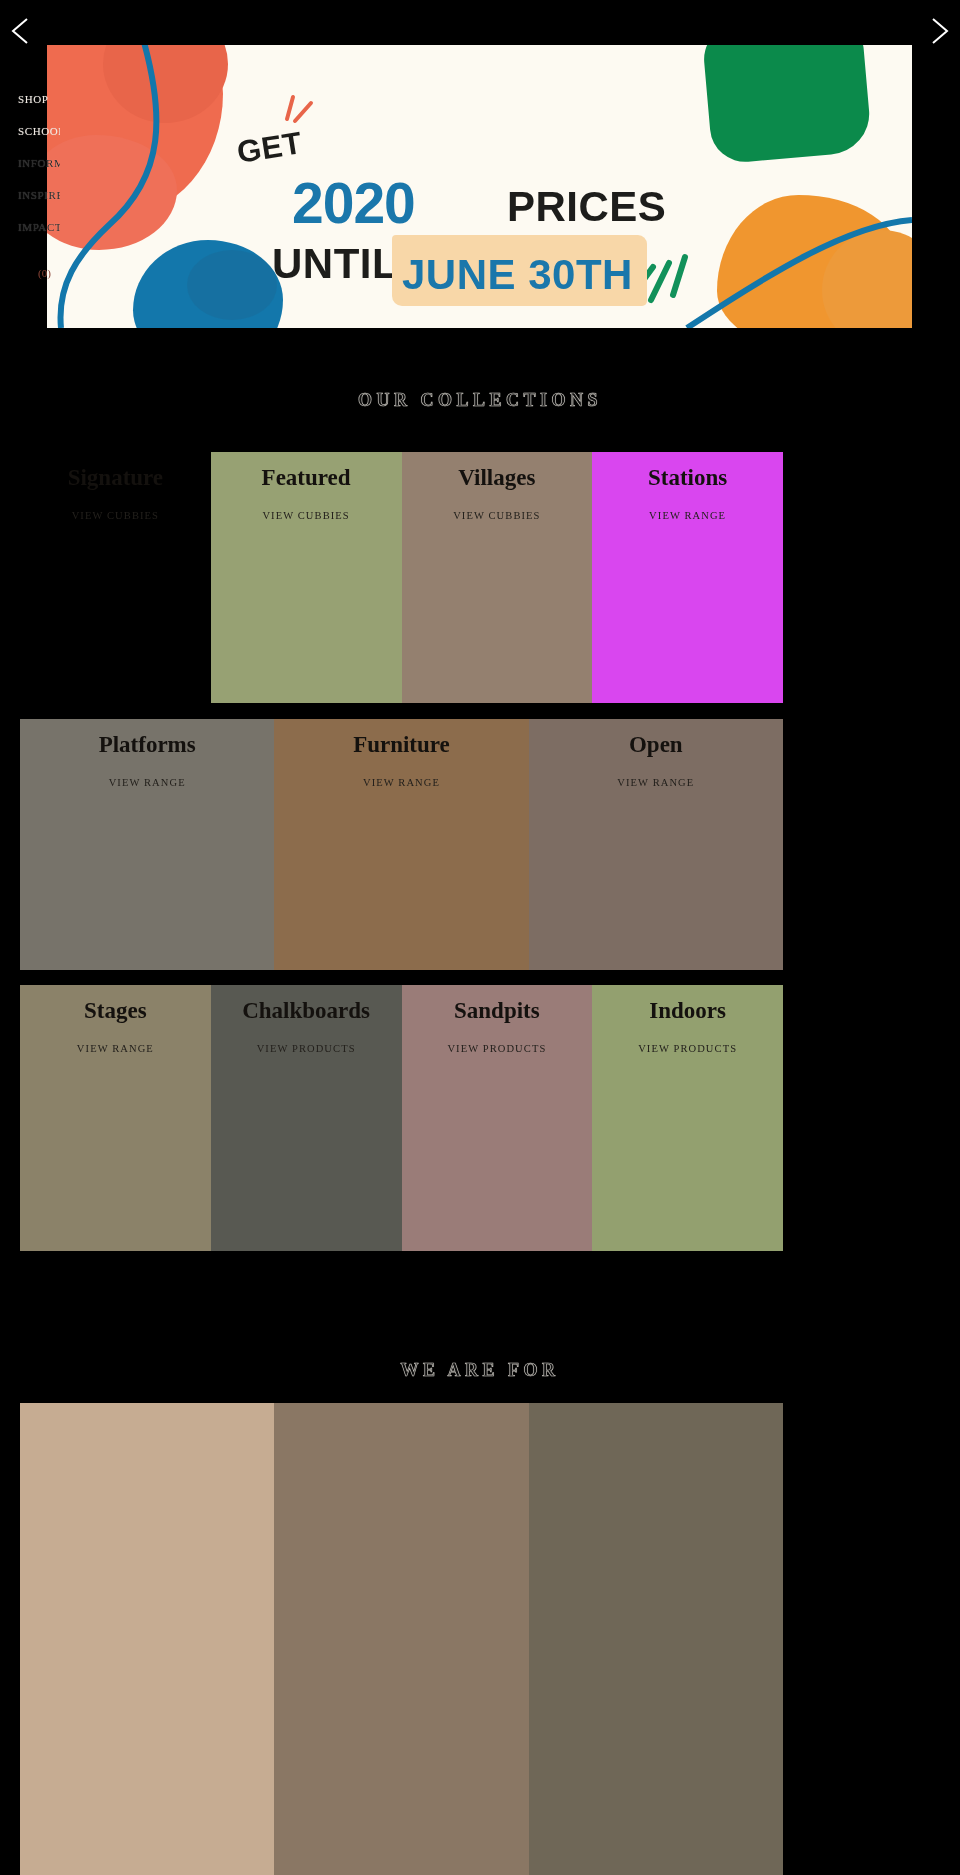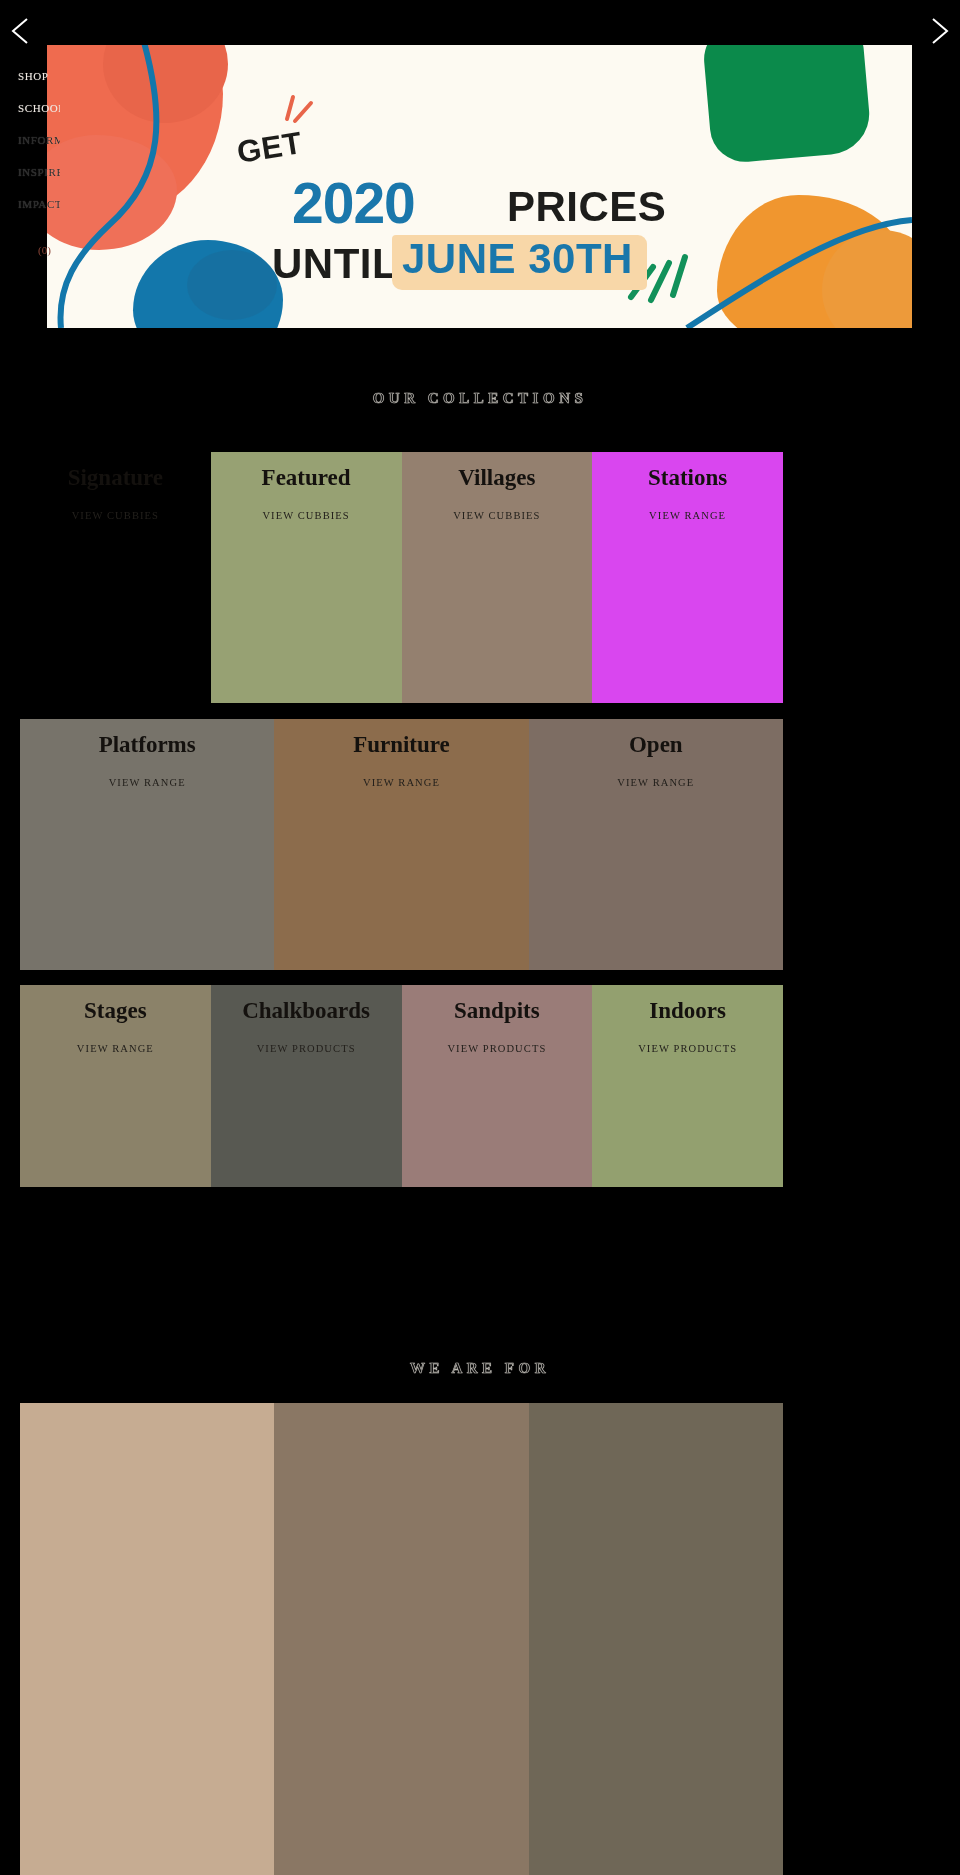--- a/index.html
+++ b/index.html
@@ -17,21 +17,21 @@
     width: 42px; height: 42px;
     cursor: pointer;
     display: flex; align-items: center; justify-content: center;
   }
   .arrow-left { left: 0px; }
   .arrow-right { right: 0px; }
   .arrow svg { display: block; }
 
   
   .nav-rail {
-    position: absolute; left: 0; top: 36px;
+    position: absolute; left: 0; top: 59px;
     width: 60px; height: 283px;
     overflow: hidden;
     z-index: 3;
   }
   .nav-item {
     position: absolute;
     left: 18px;
     white-space: nowrap;
     font-family: "Liberation Serif", serif;
     font-size: 11px;
@@ -119,37 +119,37 @@
   }
   .t-until {
     position: absolute; left: 225px; top: 195px;
     font-family: "Liberation Sans", sans-serif;
     font-weight: bold; font-size: 42px; color: #1d1d1b;
     letter-spacing: 0.5px;
     text-align: center;
   }
   .t-june-wrap {
     position: absolute; left: 345px; top: 190px;
-    padding: 0 14px 7px 10px;
+    padding: 16px 14px 7px 10px;
     background: #f8d7a8;
     border-radius: 4px 9px 5px 10px;
   }
   .t-june {
     font-family: "Liberation Sans", sans-serif;
     font-weight: bold; font-size: 42px; color: #1a77ab;
     letter-spacing: 0.5px;
   }
   .spark { position: absolute; }
   .spark svg { display: block; }
 
   
   .section-title {
     width: 960px; text-align: center;
     font-family: "Liberation Serif", serif;
-    font-size: 15px; font-weight: bold;
+    font-size: 18px; font-weight: bold;
     letter-spacing: 4.5px;
     color: #0e0e0e;
     -webkit-text-stroke: 0.7px #b9b6b0;
     text-shadow: 0 0 1px #97948f;
   }
   .st-collections { position: absolute; left: 0; top: 390px; }
   .st-weare { position: absolute; left: 0; top: 1360px; }
 
   
   .grid-row {
@@ -174,21 +174,21 @@
   .tile-cta {
     display: block; text-align: center;
     margin-top: 18px;
     font-family: "Liberation Serif", serif;
     font-size: 10.5px;
     letter-spacing: 1.1px;
     color: #23201c;
   }
   .row1 { top: 452px; height: 251px; }
   .row2 { top: 719px; height: 251px; }
-  .row3 { top: 985px; height: 202px; }
+  .row3 { top: 985px; height: 266px; }
 
   
   .weare-row {
     position: absolute; left: 20px; top: 1403px;
     width: 763px; height: 472px;
     display: flex;
   }
   .weare-panel { flex: 1 1 0; height: 100%; cursor: pointer; }
 </style>
 </head>

